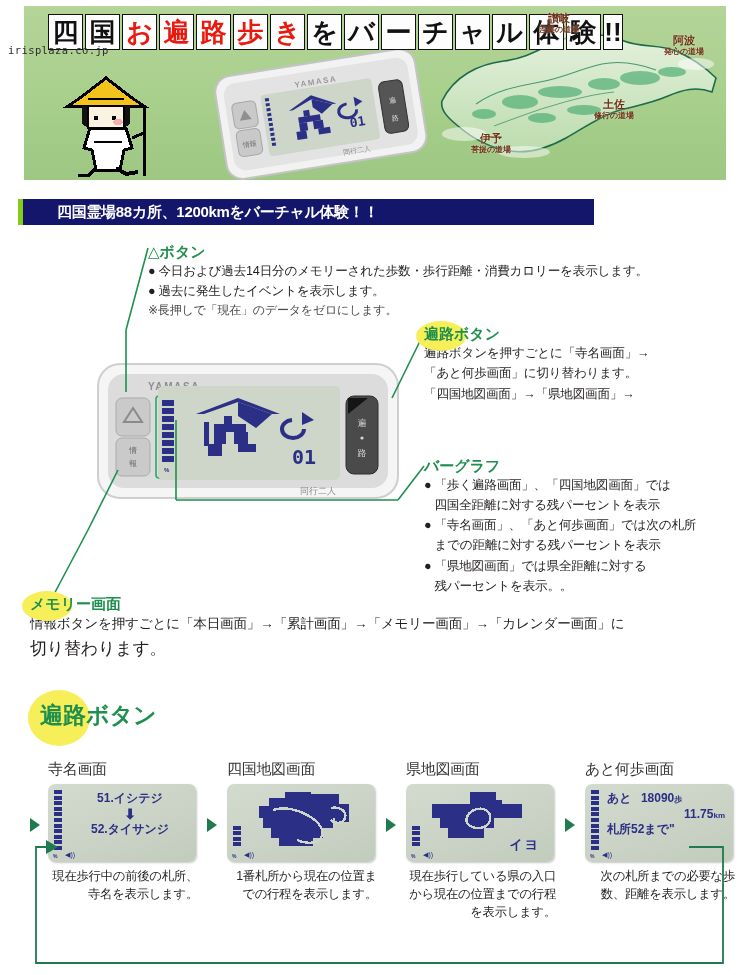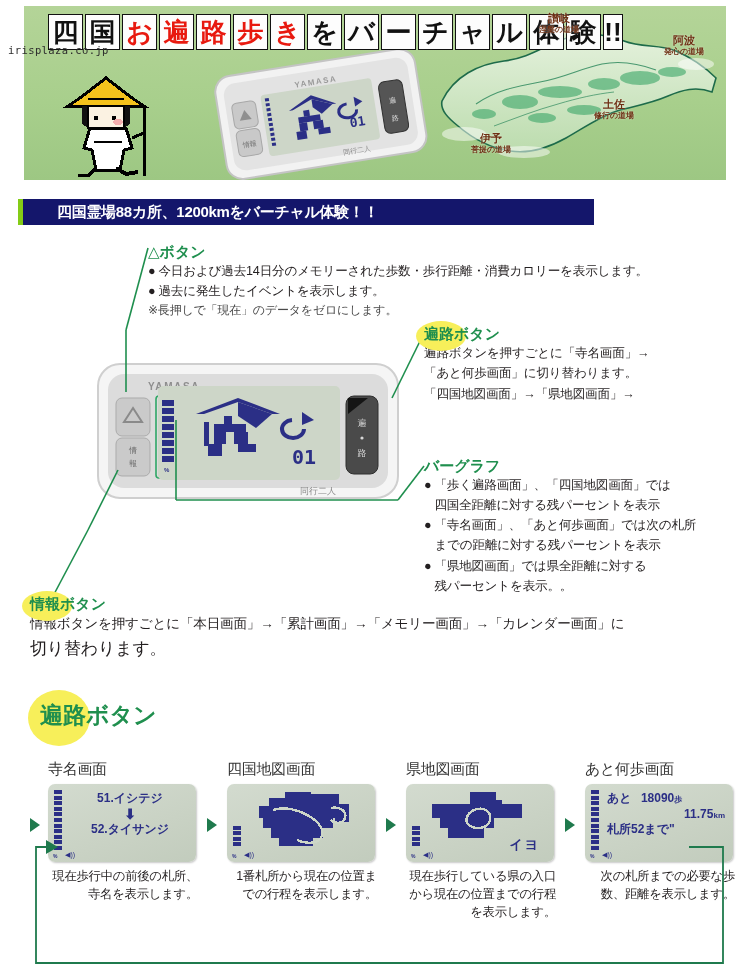--- a/index.html
+++ b/index.html
@@ -408,21 +408,21 @@
   <div class="bullet-line">
     <span class="dot">●</span>
     <span>
       <span>「県地図画面」では県全距離に対する</span><br>
       <span>残パーセントを表示。。</span>
     </span>
   </div>
 </div>
 
 <div id="blkInfo">
-  <div class="callout-head hl">情報ボタン</div>
+  <div class="callout-head hl">メモリー画面</div>
   <div class="body-line" style="font-size:13.6px">情報ボタンを押すごとに「本日画面」→「累計画面」→「メモリー画面」→「カレンダー画面」に</div>
   <div class="body-line" style="font-size:17px">切り替わります。</div>
 </div>
 
 <div class="flow-title">遍路ボタン</div>
 
 <div class="flow-row">
 
   <div class="flow-col">
     <div class="flow-arrow"></div>

